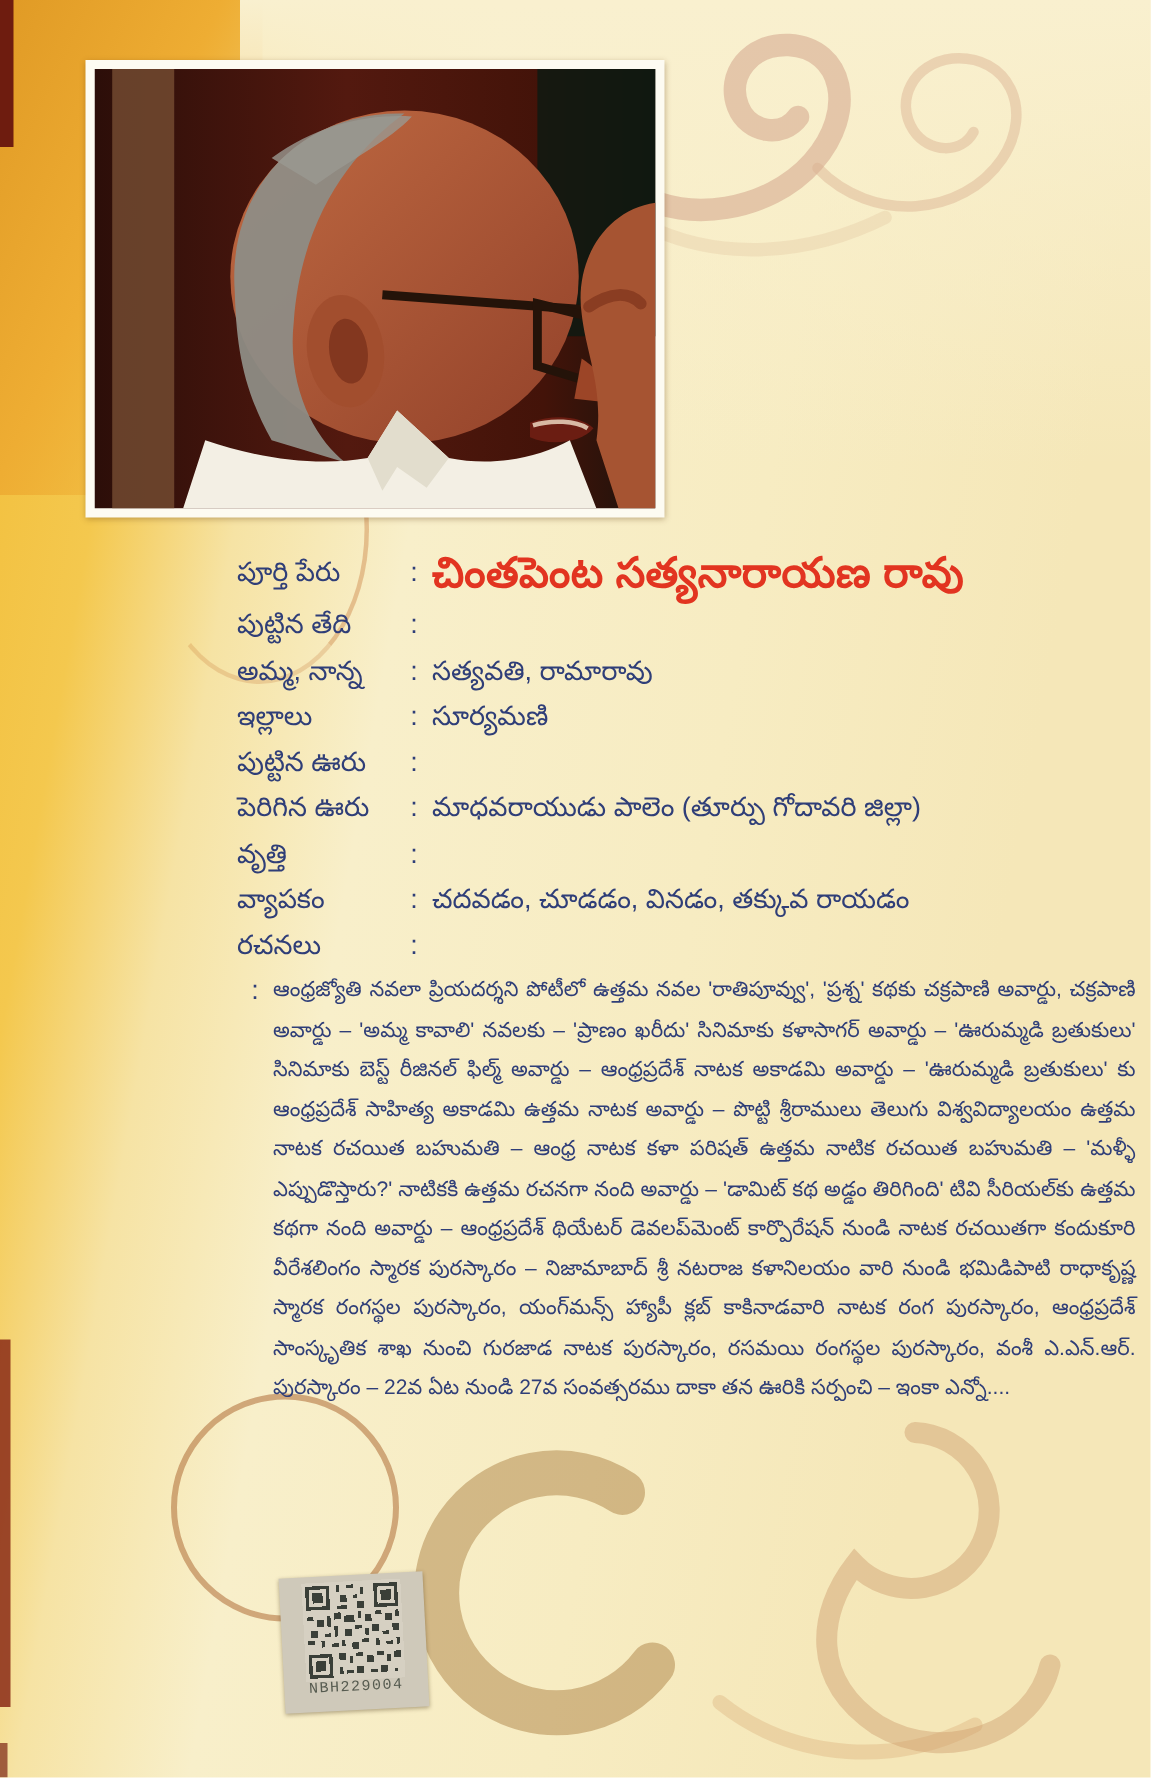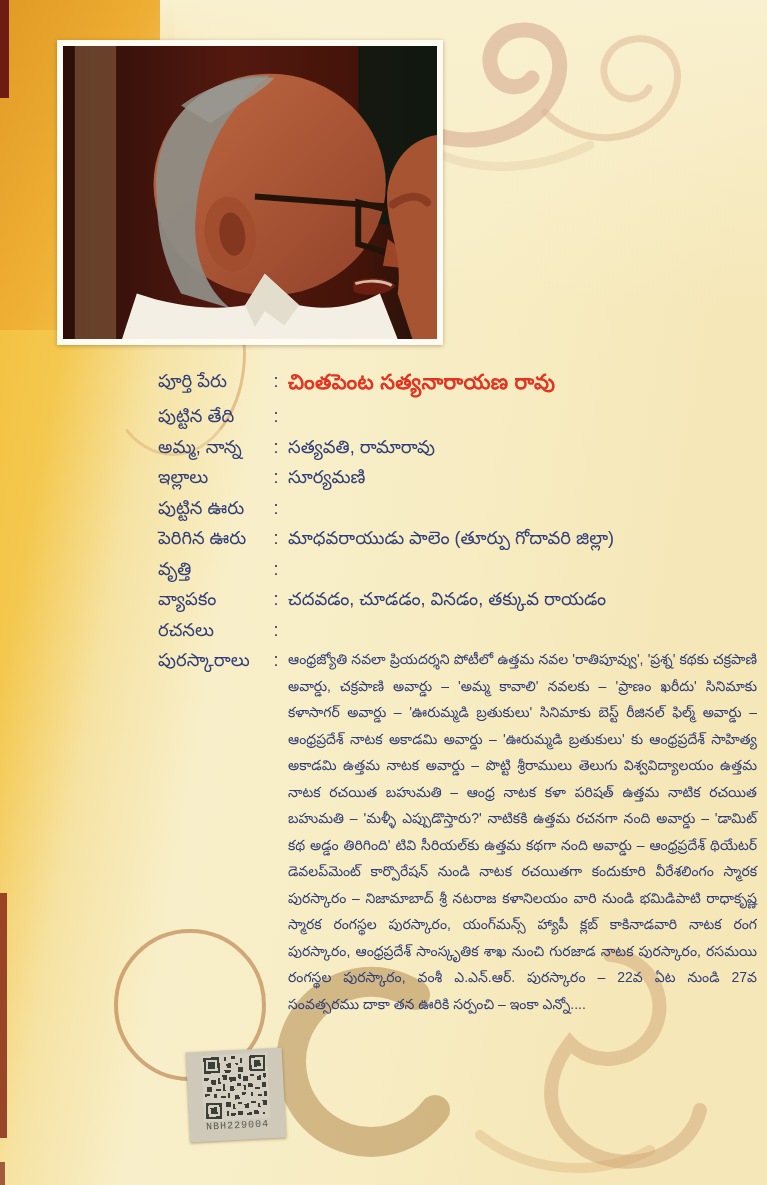--- a/index.html
+++ b/index.html
@@ -24,21 +24,21 @@
   .photo-frame{position:absolute;left:57px;top:40px;width:386px;height:305px;background:#fdfbf2;
     padding:6px;box-sizing:border-box;box-shadow:0 1px 4px rgba(90,50,10,.35);}
   .photo-frame svg{display:block;width:100%;height:100%;}
   
   .bio{position:absolute;left:158px;top:348px;right:10px;color:#2f3e78;margin-top:19px;}
   .row{display:flex;margin-bottom:2px;font-size:18px;line-height:28.5px;}
   .row .label{width:106px;flex:none;}
   .row .colon{width:24px;flex:none;text-align:center;}
   .row .value{flex:1;}
   .row-name{margin-bottom:5px;}
-  .row-name .value{color:#e23420;font-weight:bold;font-size:21px;line-height:30px;letter-spacing:.3px;}
+  .row-name .value{color:#e23420;font-weight:bold;font-size:28px;line-height:30px;letter-spacing:.3px;}
   .row-awards .value{font-size:14px;line-height:26.5px;text-align:justify;}
   
   .qr-sticker{position:absolute;left:188px;top:1050px;width:96px;height:90px;background:#cfc9ba;
     transform:rotate(-3deg);box-shadow:0 1px 3px rgba(60,40,10,.4);padding:4px 4px 1px 4px;box-sizing:border-box;}
   .qr-sticker svg{display:block;width:70px;height:66px;margin:0 auto;}
   .qr-label{font-size:10px;line-height:12px;color:#565b50;text-align:center;letter-spacing:1px;
     font-family:"Liberation Mono","DejaVu Sans Mono",monospace;}
 </style>
 </head>
 <body>
@@ -139,21 +139,20 @@
   <div class="row">
     <span class="label">వ్యాపకం</span>
     <span class="colon">:</span>
     <span class="value">చదవడం, చూడడం, వినడం, తక్కువ రాయడం</span>
   </div>
   <div class="row">
     <span class="label">రచనలు</span>
     <span class="colon">:</span>
   </div>
   <div class="row row-awards">
-    <span class="label">పురస్కారాలు</span>
     <span class="colon">:</span>
     <span class="value">ఆంధ్రజ్యోతి నవలా ప్రియదర్శని పోటీలో ఉత్తమ నవల 'రాతిపూవ్వు', 'ప్రశ్న' కథకు చక్రపాణి అవార్డు, చక్రపాణి అవార్డు – 'అమ్మ కావాలి' నవలకు – 'ప్రాణం ఖరీదు' సినిమాకు కళాసాగర్ అవార్డు – 'ఊరుమ్మడి బ్రతుకులు' సినిమాకు బెస్ట్ రీజినల్ ఫిల్మ్ అవార్డు – ఆంధ్రప్రదేశ్ నాటక అకాడమి అవార్డు – 'ఊరుమ్మడి బ్రతుకులు' కు ఆంధ్రప్రదేశ్ సాహిత్య అకాడమి ఉత్తమ నాటక అవార్డు – పొట్టి శ్రీరాములు తెలుగు విశ్వవిద్యాలయం ఉత్తమ నాటక రచయిత బహుమతి – ఆంధ్ర నాటక కళా పరిషత్ ఉత్తమ నాటిక రచయిత బహుమతి – 'మళ్ళీ ఎప్పుడొస్తారు?' నాటికకి ఉత్తమ రచనగా నంది అవార్డు – 'డామిట్ కథ అడ్డం తిరిగింది' టివి సీరియల్‌కు ఉత్తమ కథగా నంది అవార్డు – ఆంధ్రప్రదేశ్ థియేటర్ డెవలప్‌మెంట్ కార్పొరేషన్ నుండి నాటక రచయితగా కందుకూరి వీరేశలింగం స్మారక పురస్కారం – నిజామాబాద్ శ్రీ నటరాజ కళానిలయం వారి నుండి భమిడిపాటి రాధాకృష్ణ స్మారక రంగస్థల పురస్కారం, యంగ్‌మన్స్ హ్యాపీ క్లబ్ కాకినాడవారి నాటక రంగ పురస్కారం, ఆంధ్రప్రదేశ్ సాంస్కృతిక శాఖ నుంచి గురజాడ నాటక పురస్కారం, రసమయి రంగస్థల పురస్కారం, వంశీ ఎ.ఎన్.ఆర్. పురస్కారం – 22వ ఏట నుండి 27వ సంవత్సరము దాకా తన ఊరికి సర్పంచి – ఇంకా ఎన్నో....</span>
   </div>
 </div>
 
 <div class="qr-sticker">
   <svg viewBox="0 0 29 29" shape-rendering="crispEdges">
     <rect width="29" height="29" fill="#d6d0c2"></rect>
     <g fill="#3a3f38">
       <path d="M1,1h7v7h-7z M2,2v5h5v-5z" fill-rule="evenodd"></path>

